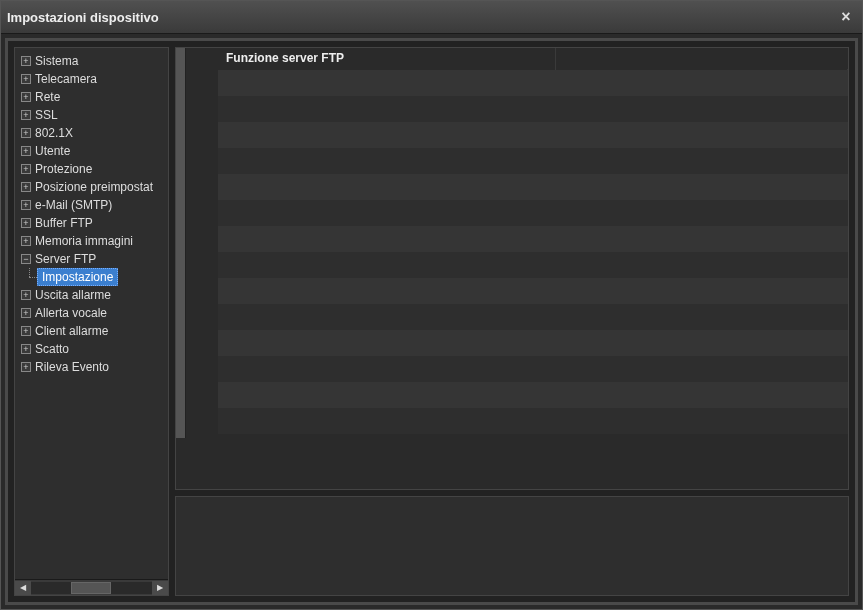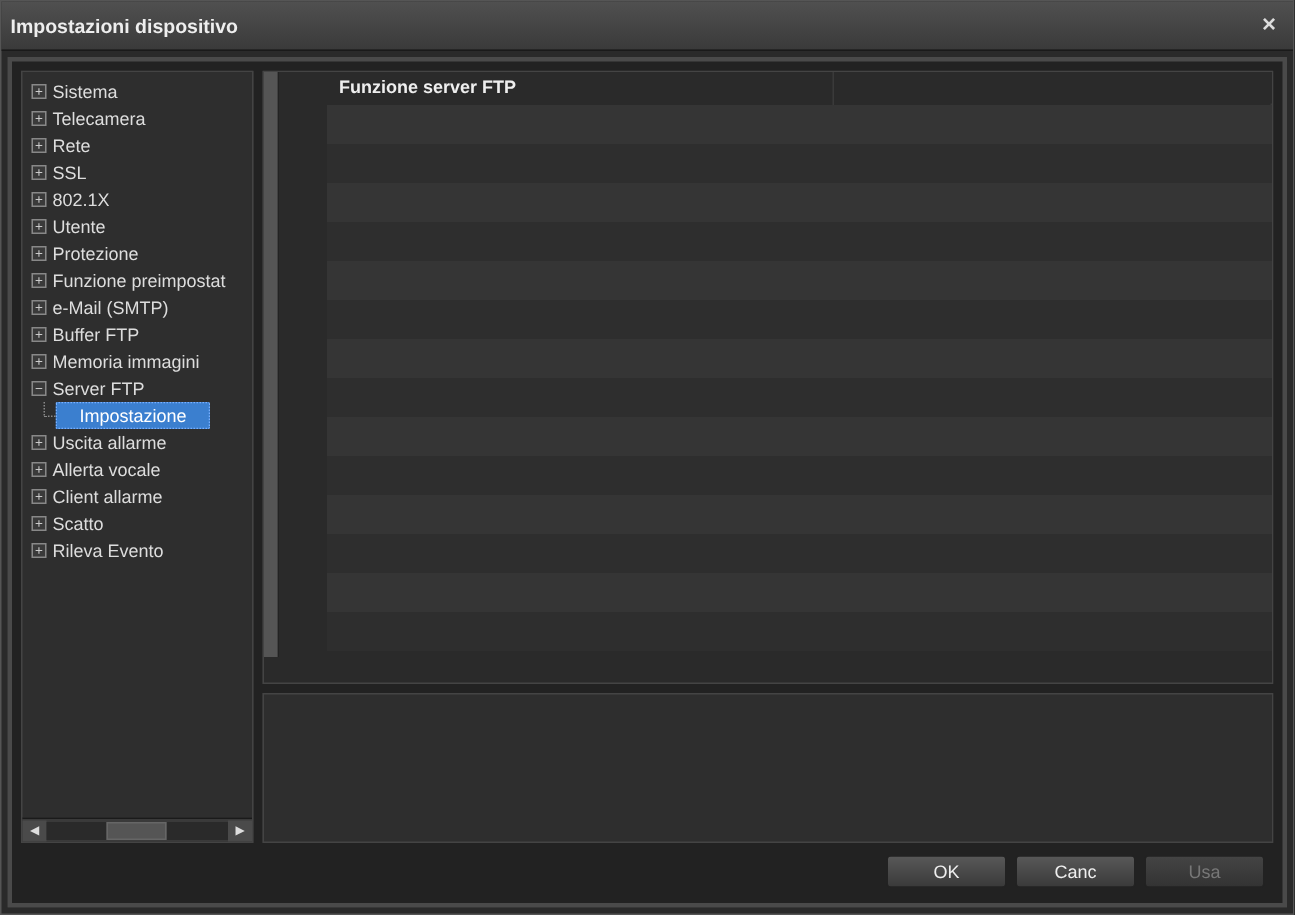--- a/index.html
+++ b/index.html
@@ -111,21 +111,21 @@
       content: "";
       position: absolute;
       left: -8px;
       top: 9px;
       width: 8px;
       border-top: 1px dotted #888;
     }
     .tree-child.selected span.label {
       background: #3b7fcf;
       color: #fff;
-      padding: 1px 15px;
+      padding: 1px 4px;
       border: 1px dotted #7ab0ff;
       border-radius: 1px;
     }
     .tree-child span.label { color: #ddd; font-size: 12px; }
     .hscroll {
       height: 16px;
       background: #3a3a3a;
       border-top: 1px solid #1a1a1a;
       display: flex;
       align-items: center;
@@ -281,21 +281,21 @@
             <div class="tree-item">
               <span class="expander">+</span>
               <span>Utente</span>
             </div>
             <div class="tree-item">
               <span class="expander">+</span>
               <span>Protezione</span>
             </div>
             <div class="tree-item">
               <span class="expander">+</span>
-              <span>Funzione preimpostat</span>
+              <span>Posizione preimpostat</span>
             </div>
             <div class="tree-item">
               <span class="expander">+</span>
               <span>e-Mail (SMTP)</span>
             </div>
             <div class="tree-item">
               <span class="expander">+</span>
               <span>Buffer FTP</span>
             </div>
             <div class="tree-item">
@@ -402,19 +402,14 @@
               </div>
             <div class="grid-row">
                 <div class="cell key"></div>
                 <div class="cell val"></div>
               </div>
           </div>
         </div>
         <div class="lower-panel"></div>
       </div>
     </div>
-    <div class="button-row">
-      <div class="btn">OK</div>
-      <div class="btn">Canc</div>
-      <div class="btn disabled">Usa</div>
-    </div>
   </div>
 </div>
 
 </body></html>

